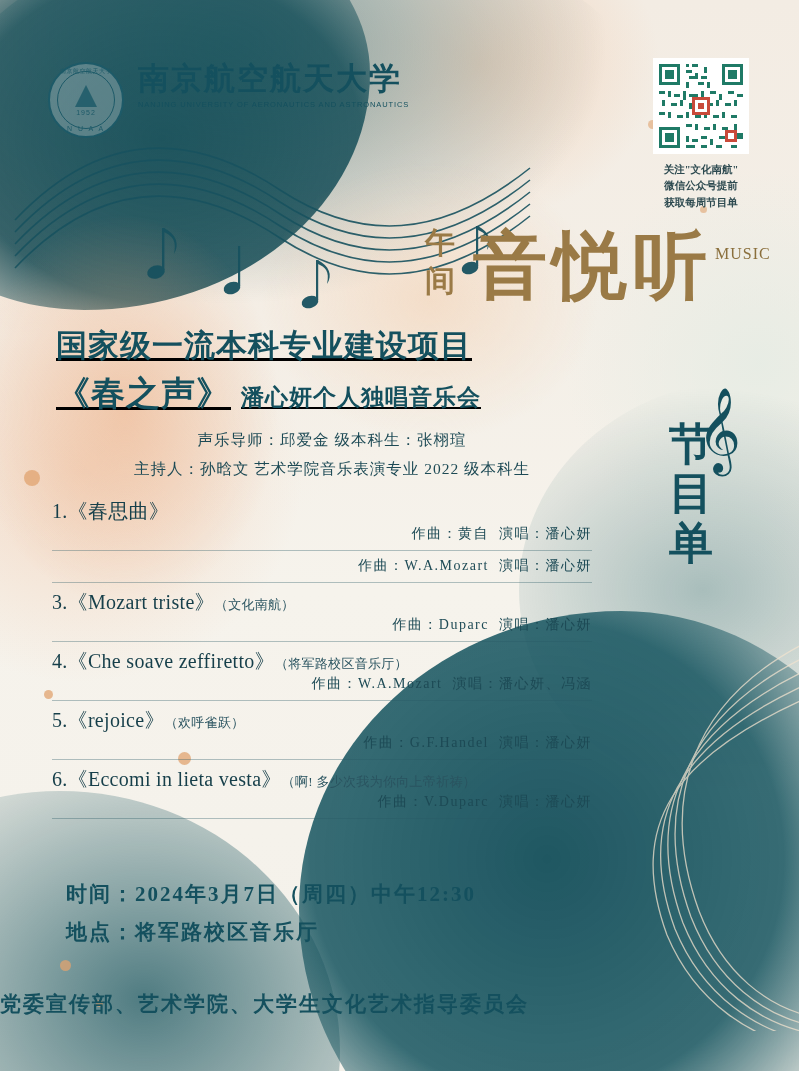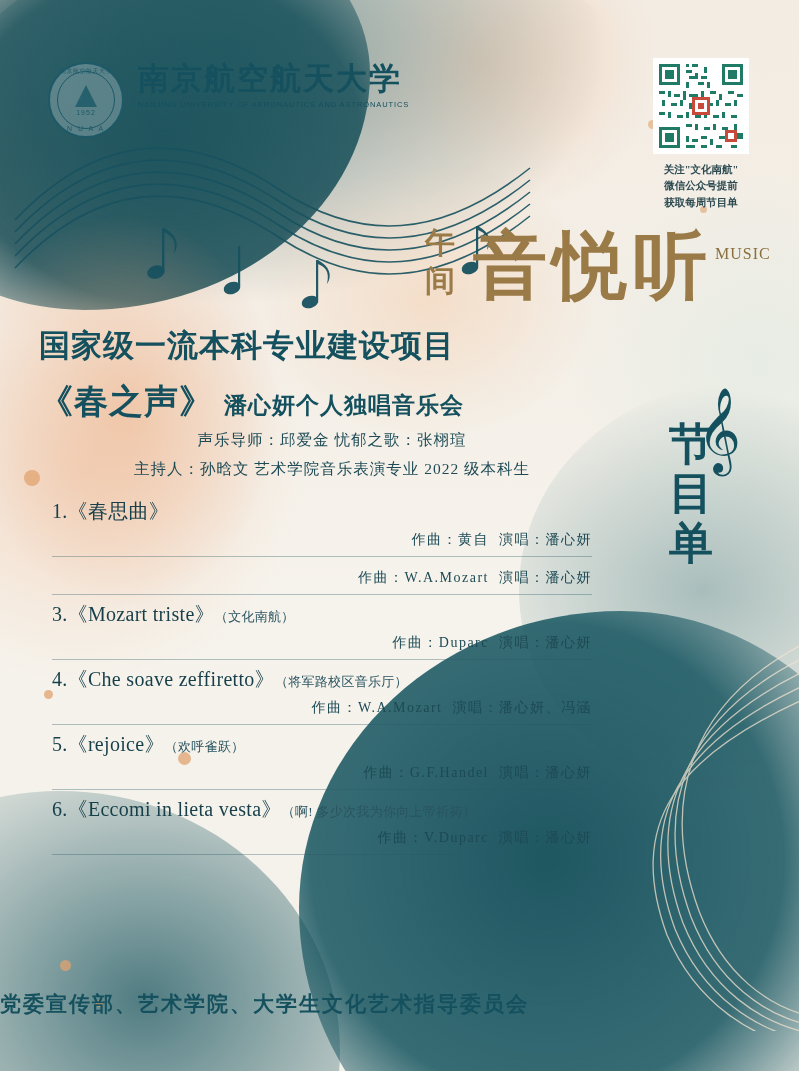--- a/index.html
+++ b/index.html
@@ -109,25 +109,26 @@
   }
   .wu{position:absolute;left:10px;top:8px;font-size:30px;letter-spacing:2px;color:#8d7442;}
   .jian{position:absolute;left:10px;top:46px;font-size:30px;color:#8d7442;}
   .big1{position:absolute;left:58px;top:2px;font-size:74px;color:#8a6f3c;}
   .big2{position:absolute;left:138px;top:2px;font-size:74px;color:#8a6f3c;}
   .big3{position:absolute;left:218px;top:2px;font-size:74px;color:#8a6f3c;}
   .music-en{position:absolute;left:300px;top:30px;font-size:16px;color:#8a6f3c;letter-spacing:1px;font-family:Liberation Serif, serif;}
 
   
   .headline{
-    position:absolute;left:39px;top:325px;width:580px;
-    font-family:"Liberation Serif", serif;
+    position:absolute;left:56px;top:325px;width:580px;
+    font-family:"Liberation Serif", serif;
+    text-decoration:underline;
   }
   .headline .l1{font-size:31px;font-weight:700;color:#14505e;letter-spacing:1px;}
-  .headline .l2{margin-top:12px;display:flex;align-items:baseline;gap:10px;}
+  .headline .l2{margin-top:4px;display:flex;align-items:baseline;gap:10px;}
   .headline .l2 .big{font-size:34px;font-weight:700;color:#14505e;letter-spacing:1px;}
   .headline .l2 .sub{font-size:23px;font-weight:700;color:#14505e;letter-spacing:1px;}
 
   .credits{
     position:absolute;left:52px;top:425px;width:560px;
     font-family:"Liberation Serif", serif;color:#1d4a55;
   }
   .credits .row{font-size:15.5px;letter-spacing:1px;text-align:center;line-height:1.9;}
 
   
@@ -144,21 +145,21 @@
 
   
   .program{position:absolute;left:52px;top:492px;width:540px;}
   .item{padding:6px 0 7px 0;border-bottom:1px solid rgba(40,90,100,0.35);}
   .item .t{
     font-family:"Liberation Serif", serif;
     font-size:20px;color:#163f4a;letter-spacing:.3px;
   }
   .item .t .cnpar{font-size:13px;color:#2a5460;}
   .item .c{
-    margin-top:6px;text-align:right;
+    text-align:right;
     font-family:"Liberation Serif", serif;
     font-size:14px;color:#1d4a55;letter-spacing:1.5px;
   }
 
   .footer-info{
     position:absolute;left:66px;top:880px;width:620px;
     font-family:"Liberation Serif", serif;color:#14505e;
   }
   .footer-info .time{font-size:21px;font-weight:700;letter-spacing:2px;}
   .footer-info .place{font-size:21px;font-weight:700;letter-spacing:2px;margin-top:10px;}
@@ -334,21 +335,21 @@
 
   <div class="headline">
     <div class="l1">国家级一流本科专业建设项目</div>
     <div class="l2">
       <span class="big">《春之声》</span>
       <span class="sub">潘心妍个人独唱音乐会</span>
     </div>
   </div>
 
   <div class="credits">
-    <div class="row">声乐导师：邱爱金  忧郁之歌：张栩瑄</div>
+    <div class="row">声乐导师：邱爱金  级本科生：张栩瑄</div>
     <div class="row">主持人：孙晗文  艺术学院音乐表演专业 2022 级本科生</div>
   </div>
 
   <div class="treble">𝄞</div>
   <div class="vert">
     <div>节</div>
     <div>目</div>
     <div>单</div>
   </div>
 
@@ -378,16 +379,20 @@
       <div class="c"><span>作曲：</span><span>G.F.Handel</span>&nbsp;&nbsp;<span>演唱：</span><span>潘心妍</span></div>
     </div>
 
     <div class="item">
       <div class="t"><span>6.</span><span>《Eccomi in lieta vesta》</span><span class="cnpar">（啊! 多少次我为你向上帝祈祷）</span></div>
       <div class="c"><span>作曲：</span><span>V.Duparc</span>&nbsp;&nbsp;<span>演唱：</span><span>潘心妍</span></div>
     </div>
 
   </div>
 
+  <div class="footer-info">
+    <div class="time">时间：2024年3月7日（周四）中午12:30</div>
+    <div class="place">地点：将军路校区音乐厅</div>
+  </div>
 
   <div class="org">党委宣传部、艺术学院、大学生文化艺术指导委员会</div>
 
 </div>
 
 </body></html>

